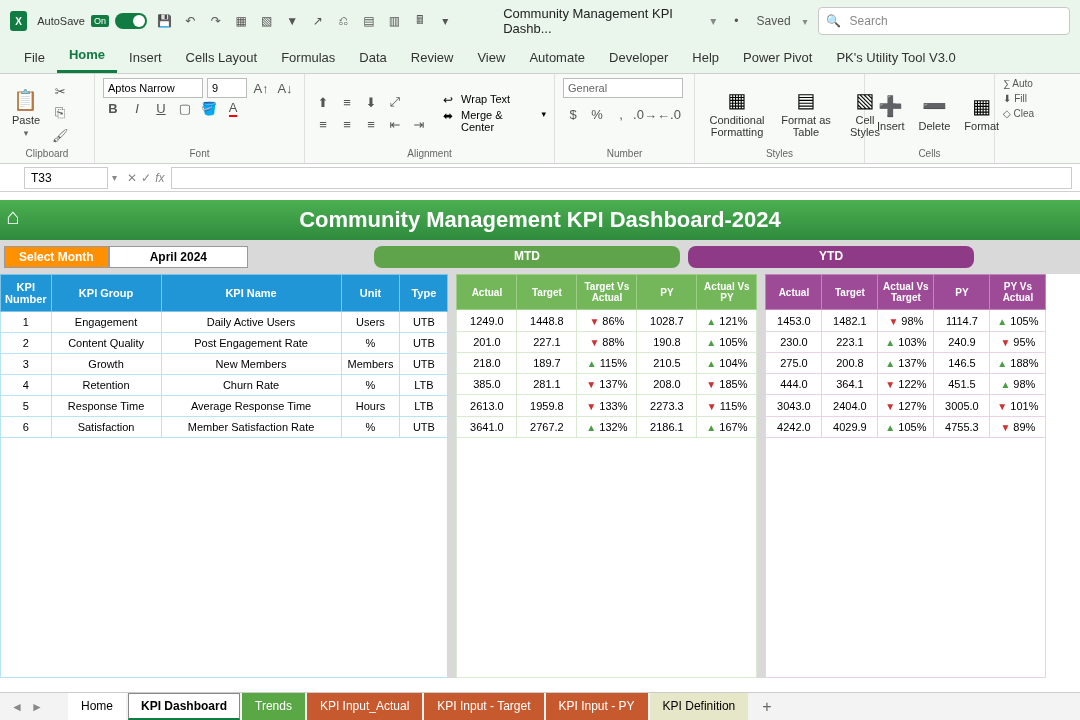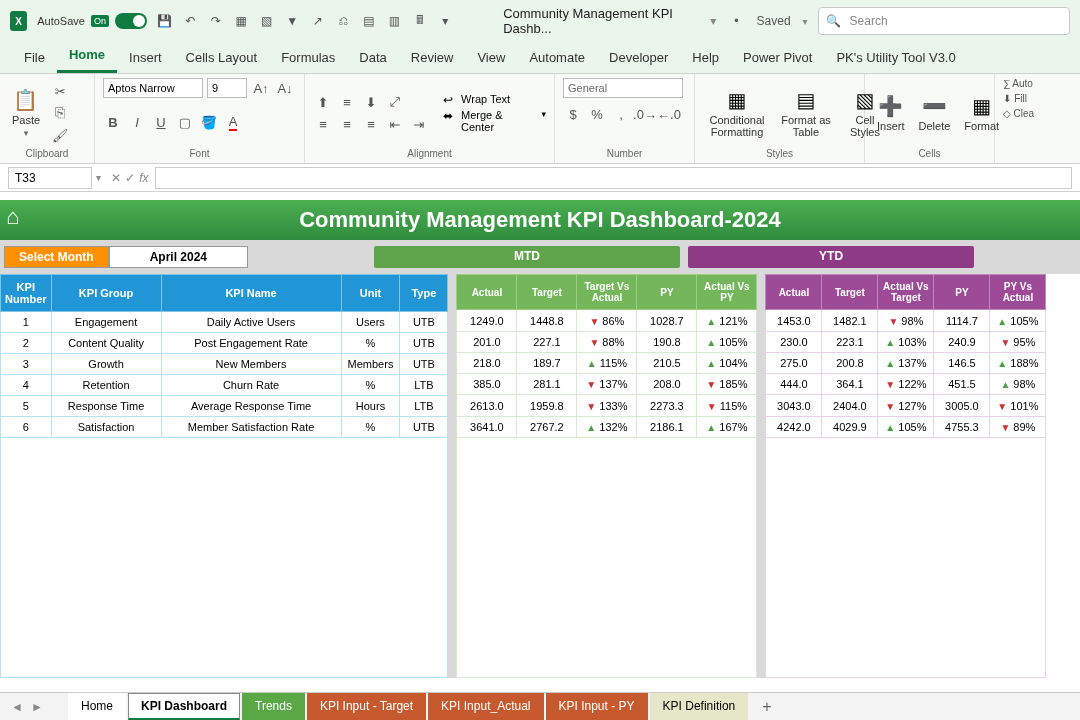--- a/index.html
+++ b/index.html
@@ -31,34 +31,34 @@
 .big-btn .lbl { font-size: 11px; color: #333; }
 .small-btn { width: 20px; height: 20px; display: flex; align-items: center; justify-content: center; color: #555; cursor: pointer; font-size: 13px; }
 .stack { display: flex; flex-direction: column; gap: 2px; }
 .font-sel { display: flex; gap: 4px; }
 .font-name { width: 100px; height: 20px; border: 1px solid #bbb; font-size: 11px; padding: 0 4px; background: #fff; }
 .font-size { width: 40px; height: 20px; border: 1px solid #bbb; font-size: 11px; padding: 0 4px; background: #fff; }
 .row { display: flex; gap: 4px; }
 .numfmt { width: 120px; height: 20px; border: 1px solid #bbb; font-size: 11px; padding: 0 4px; background: #fff; color: #666; }
 
 
-.fbar { height: 28px; display: flex; align-items: center; border-bottom: 1px solid #d0d0d0; background: #fff; }
+.fbar { height: 28px; display: flex; align-items: center; border-bottom: 1px solid #d0d0d0; background: #fff; padding-left: 16px; }
 .namebox { width: 84px; height: 22px; border: 1px solid #ccc; margin-left: 8px; padding: 0 6px; font-size: 12px; background: #fff; }
 .fbar-btns { display: flex; gap: 4px; padding: 0 6px; color: #888; }
 .fx-input { flex: 1; height: 22px; border: 1px solid #ccc; margin-right: 8px; padding: 0 6px; background: #fff; }
 
 
 .sheet { position: absolute; top: 200px; left: 0; right: 0; bottom: 28px; overflow: hidden; background: #fff; }
 .dashboard-title { height: 40px; background: linear-gradient(180deg, #4caf50 0%, #2e8b3e 100%); color: #fff; display: flex; align-items: center; justify-content: center; font-size: 22px; font-weight: bold; position: relative; }
 .home-icon { position: absolute; left: 6px; top: 4px; width: 30px; height: 30px; color: #fff; font-size: 22px; }
 
 .control-row { display: flex; gap: 8px; padding: 6px 4px; background: #d9d9d9; }
 .sel-month-lbl { background: #ff9100; color: #fff; padding: 3px 14px; font-size: 12px; font-weight: bold; border: 1px solid #999; }
 .sel-month-val { background: #fff; border: 1px solid #999; padding: 3px 40px; font-size: 12px; font-weight: bold; }
-.section-hdr { flex: 1; text-align: center; color: #fff; padding: 3px 8px; font-size: 12px; font-weight: bold; border-radius: 2px; }
+.section-hdr { flex: 1; text-align: center; color: #fff; padding: 3px 8px; font-size: 12px; font-weight: bold; border-radius: 8px; }
 .mtd-hdr { background: #5fa44a; }
 .ytd-hdr { background: #8e3a87; }
 
 .grid-wrap { display: flex; font-size: 11px; }
 .info-tbl { border-collapse: collapse; }
 .info-tbl th { background: #2196d6; color: #fff; padding: 6px 4px; border: 1px solid #7cc5e8; font-weight: bold; }
 .info-tbl td { padding: 4px 6px; border: 1px solid #b8e2f5; text-align: center; }
 .mtd-tbl th { background: #73b75a; color: #fff; padding: 6px 4px; border: 1px solid #9dd086; font-size: 10px; }
 .ytd-tbl th { background: #9e4b97; color: #fff; padding: 6px 4px; border: 1px solid #c088ba; font-size: 10px; }
 .mtd-tbl td, .ytd-tbl td { padding: 4px 4px; border: 1px solid #d8ead0; text-align: center; }
@@ -140,21 +140,21 @@
       <div class="stack">
         <div class="small-btn">✂</div>
         <div class="small-btn">⎘</div>
         <div class="small-btn">🖌</div>
       </div>
     </div>
     <div class="rgroup-label">Clipboard</div>
   </div>
 
   <div class="rgroup" style="width:210px">
-    <div class="rgroup-body stack" style="align-items:flex-start;gap:14px">
+    <div class="rgroup-body stack" style="align-items:flex-start;gap:0">
       <div class="font-sel">
         <input class="font-name" value="Aptos Narrow" style="">
         <input class="font-size" value="9" style="">
         <div class="small-btn">A↑</div>
         <div class="small-btn">A↓</div>
       </div>
       <div class="row">
         <div class="small-btn">
             <b>B</b>
           </div>
@@ -464,19 +464,19 @@
   </div>
 </div>
 
 <div class="sheet-tabs">
   <div class="nav-arr">◄</div>
   <div class="nav-arr">►</div>
   <div id="sheet-tabs-ct" style="display:flex;gap:2px;margin-left:20px">
       <div class="stab white">Home</div>
       <div class="stab active">KPI Dashboard</div>
       <div class="stab green">Trends</div>
+      <div class="stab orange">KPI Input_Actual</div>
       <div class="stab orange">KPI Input - Target</div>
-      <div class="stab orange">KPI Input_Actual</div>
       <div class="stab orange">KPI Input - PY</div>
       <div class="stab yellow">KPI Definition</div>
     </div>
   <div class="add-sheet">+</div>
 </div>
 
 </body></html>

